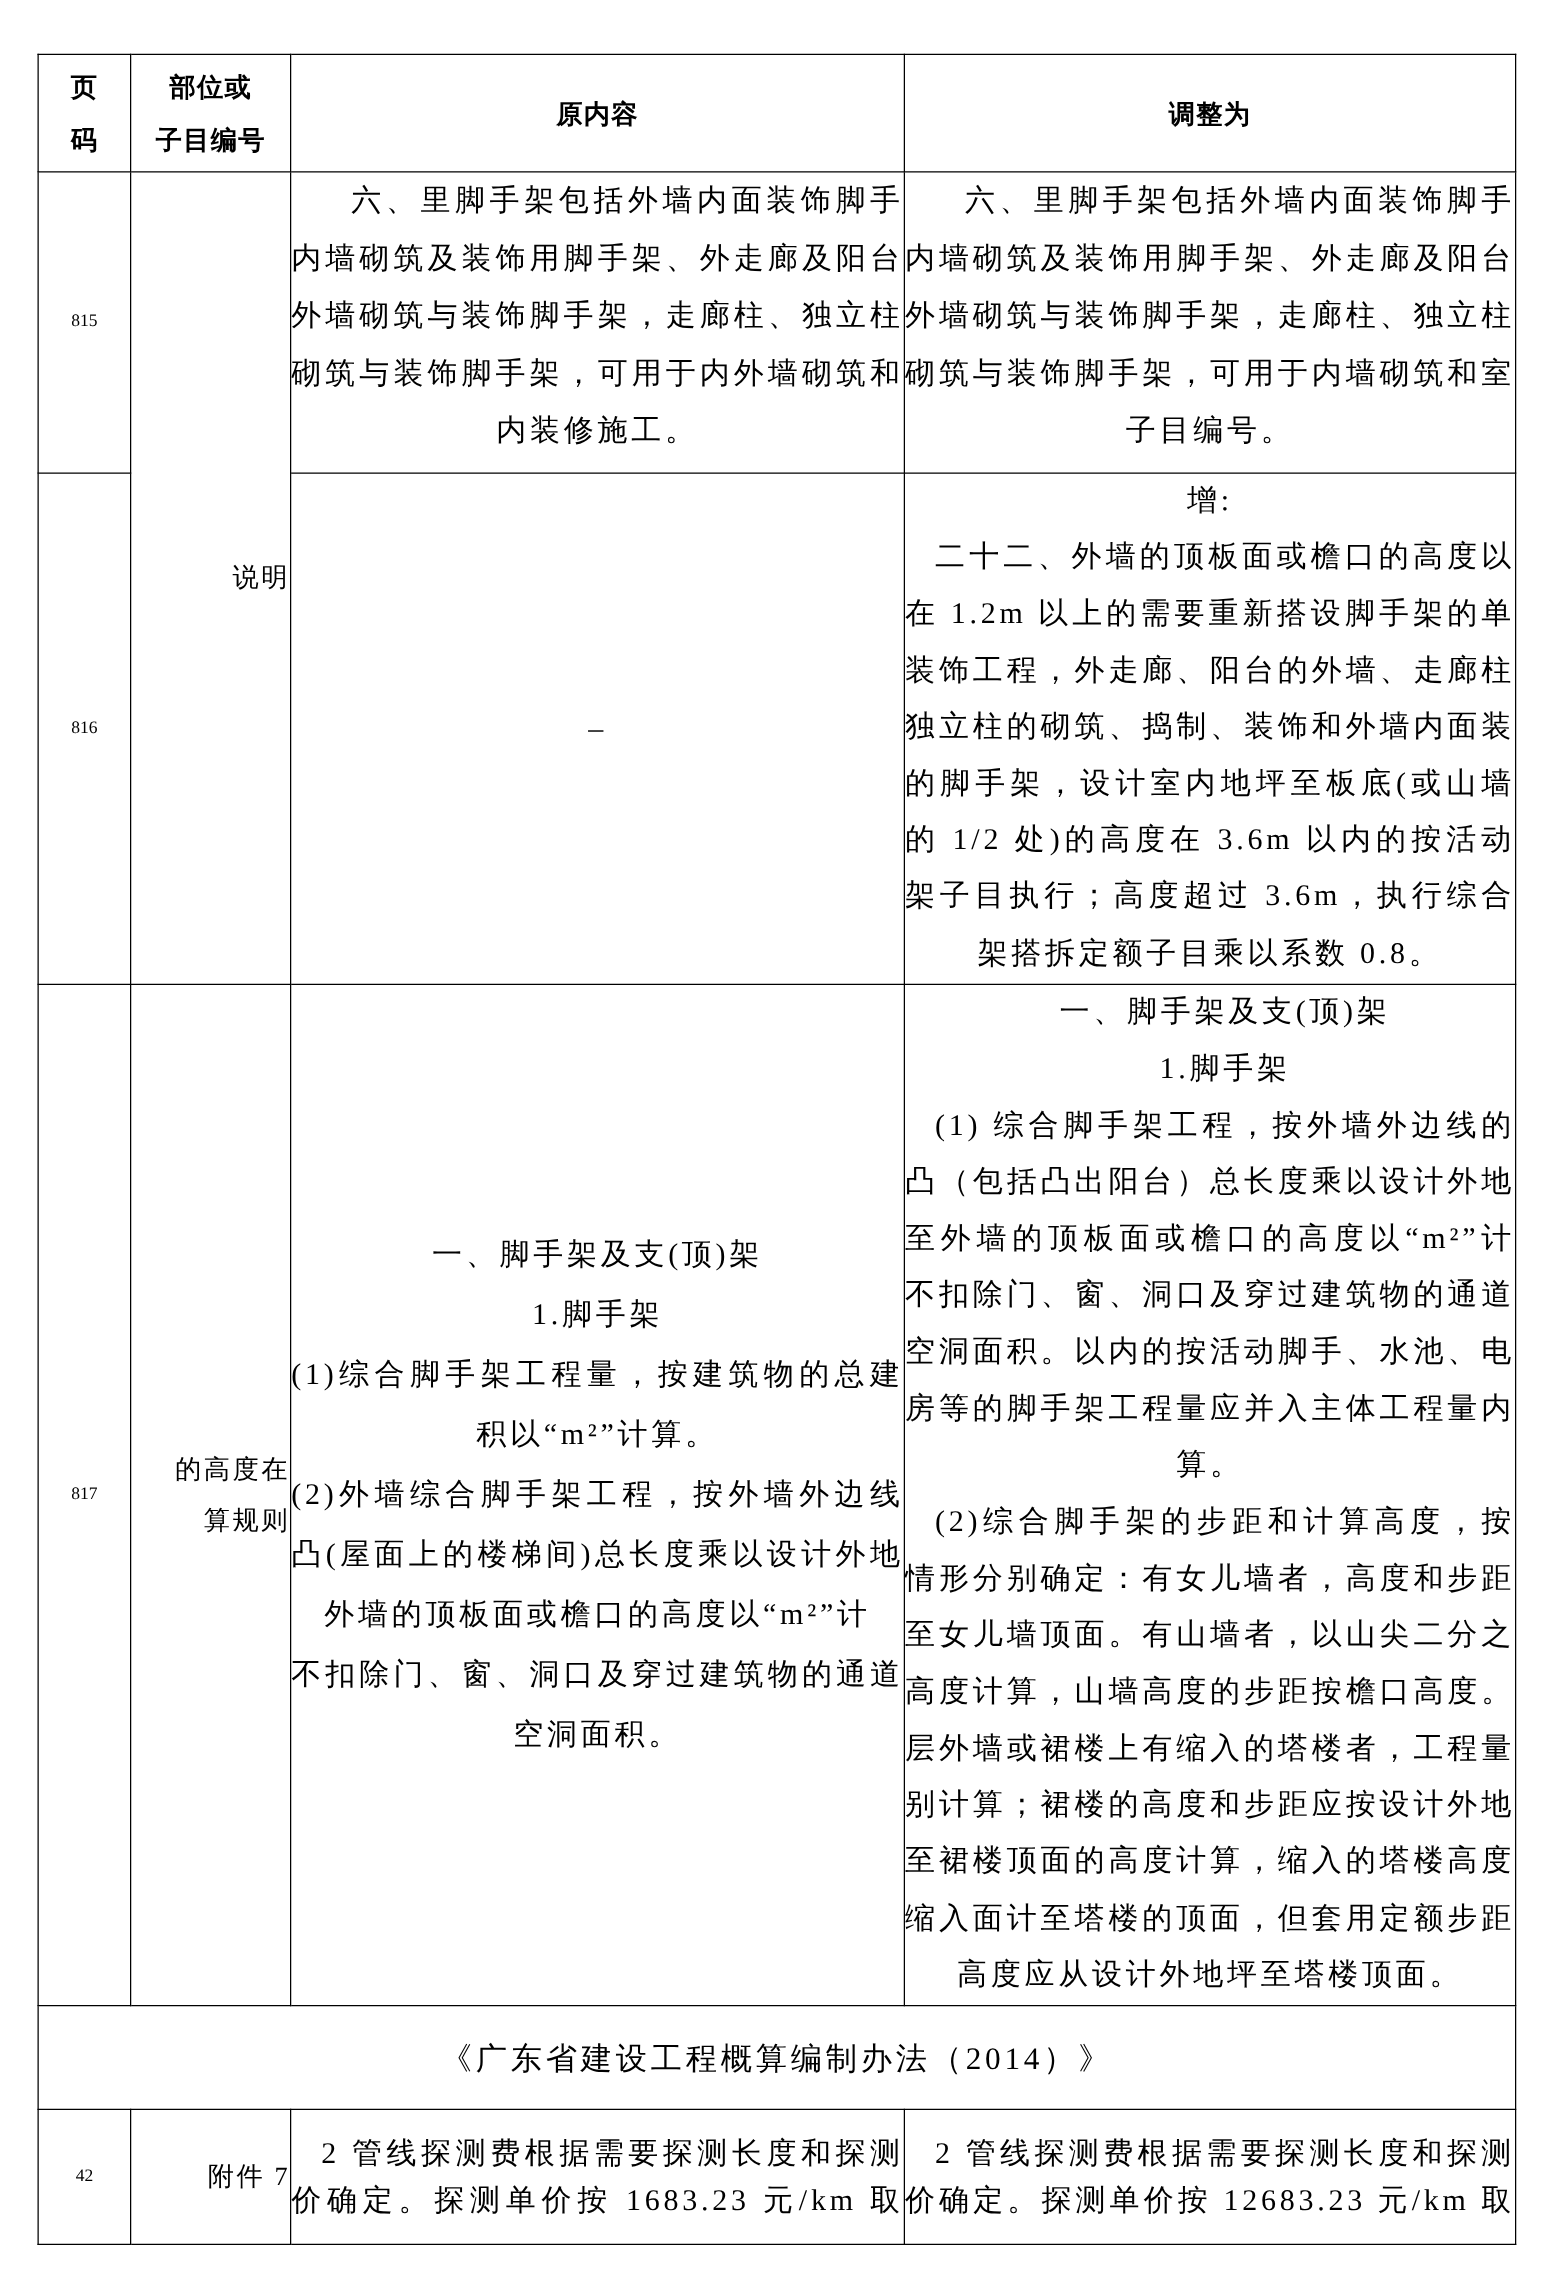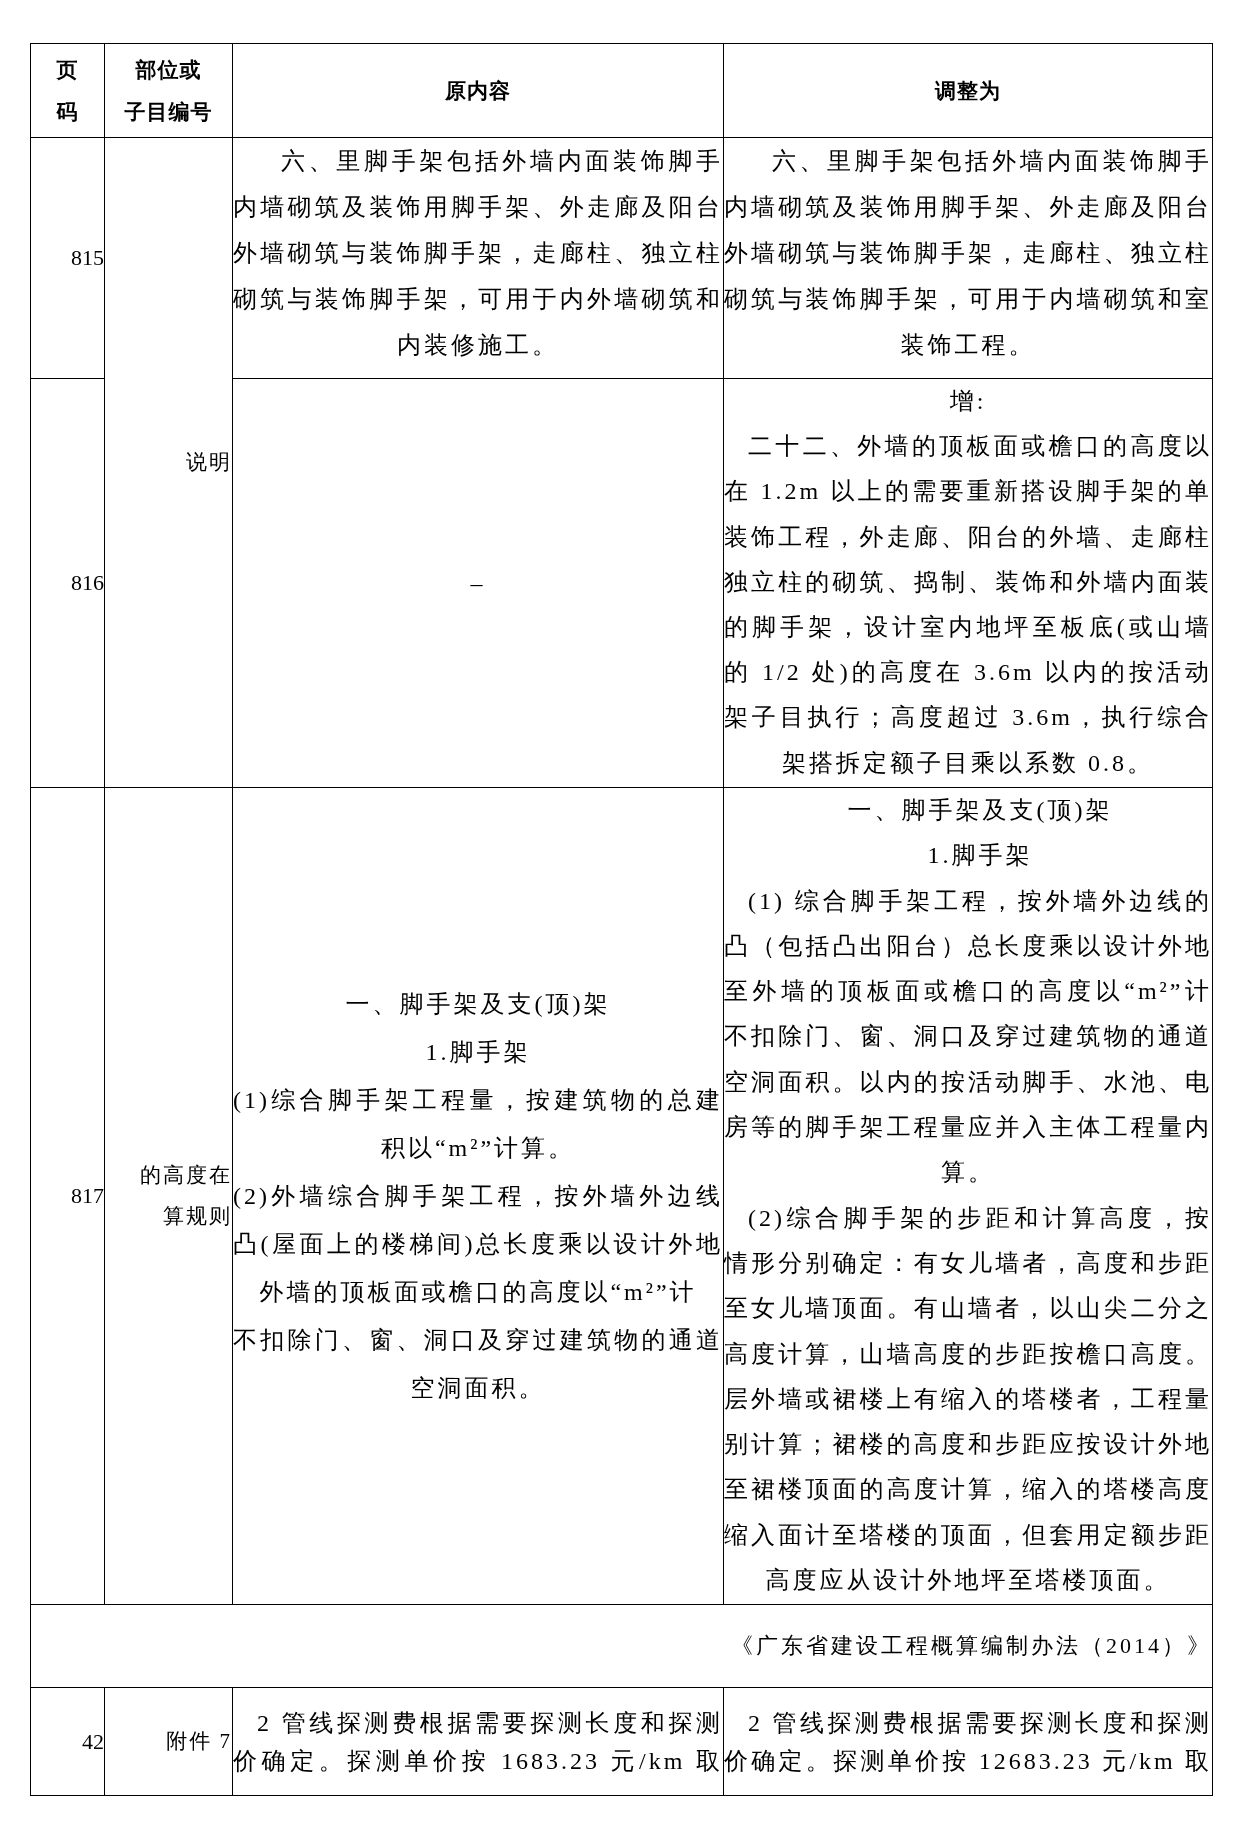--- a/index.html
+++ b/index.html
@@ -6,37 +6,37 @@
   body {
     width:1246px; height:1834px; position:relative; background:#ffffff; overflow:hidden;
     font-family:"Liberation Serif","DejaVu Serif",serif; color:#000000;
   }
   table.doc {
     position:absolute; left:30px; top:43px; width:1182px;
     border-collapse:collapse; table-layout:fixed;
   }
   table.doc td { border:1.5px solid #000; padding:0; vertical-align:middle; }
   .hdr { font-weight:bold; font-size:21px; line-height:42px; text-align:center; letter-spacing:1px; }
-  .num { font-size:22px; text-align:right; }
+  .num { font-size:14px; text-align:center; }
   .sec { font-size:21px; text-align:right; line-height:41px; letter-spacing:2px; }
   .txt { font-size:24px; letter-spacing:3px; padding:0 20px 0 16px; }
   .top { vertical-align:top !important; }
   .ln { display:block; overflow:hidden; }
   .j { text-align:justify; text-align-last:justify; }
   .l { text-align:center; }
   .i1 { padding-left:24px; }
   .i2 { padding-left:48px; }
   .lh46 .ln { height:46px; line-height:46px; }
   .lh45 .ln { height:45.2px; line-height:45.2px; }
   .lh453 .ln { height:45.3px; line-height:45.3px; }
   .lh48 .ln { height:48px; line-height:48px; }
   .lh38 .ln { height:38px; line-height:38px; }
   .pt5 { padding-top:5px; }
   .pt2 { padding-top:2px; }
-  .title { font-size:22px; letter-spacing:3px; text-align:right;margin-top:32px; }
+  .title { font-size:25px; letter-spacing:3px; text-align:center;margin-top:32px; }
 </style>
 </head>
 <body>
 
 <table class="doc">
   <colgroup>
     <col style="width:74px">
     <col style="width:128px">
     <col style="width:491px">
     <col style="width:489px">
@@ -64,21 +64,21 @@
       <span class="ln j">内墙砌筑及装饰用脚手架、外走廊及阳台的</span>
       <span class="ln j">外墙砌筑与装饰脚手架，走廊柱、独立柱的</span>
       <span class="ln j">砌筑与装饰脚手架，可用于内外墙砌筑和室</span>
       <span class="ln l">内装修施工。</span>
     </td>
     <td class="txt top lh46 pt5">
       <span class="ln j i2">六、里脚手架包括外墙内面装饰脚手架、</span>
       <span class="ln j">内墙砌筑及装饰用脚手架、外走廊及阳台的</span>
       <span class="ln j">外墙砌筑与装饰脚手架，走廊柱、独立柱的</span>
       <span class="ln j">砌筑与装饰脚手架，可用于内墙砌筑和室内</span>
-      <span class="ln l">装饰工程。</span>
+      <span class="ln l">子目编号。</span>
     </td>
   </tr>
 
   <tr style="height:409px">
     <td class="num">816</td>
     <td class="txt">
       <span class="ln l" style="line-height:30px;height:30px">–</span>
     </td>
     <td class="txt top lh45 pt2">
       <span class="ln l">增:</span>

